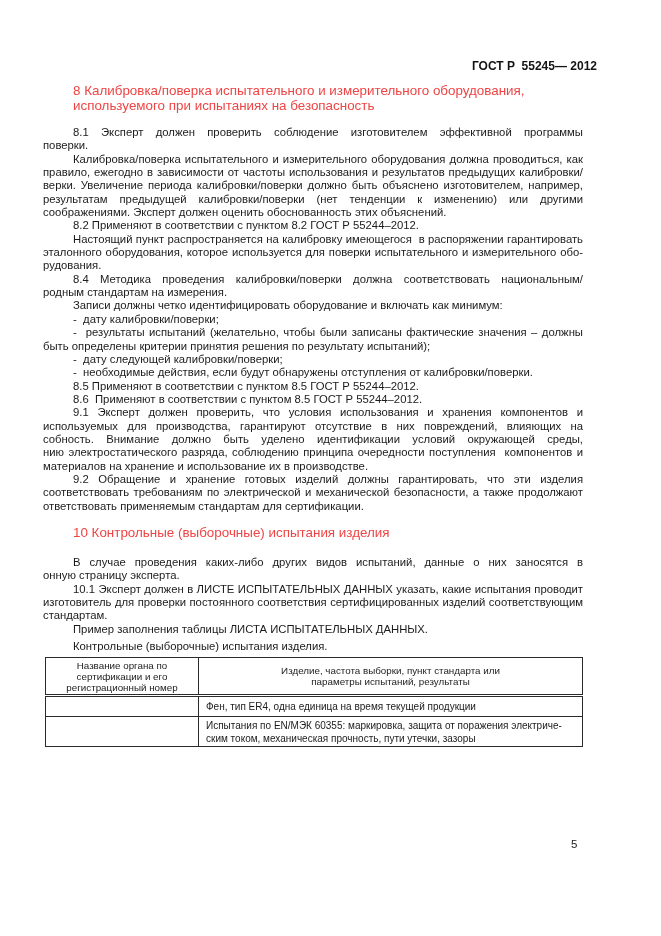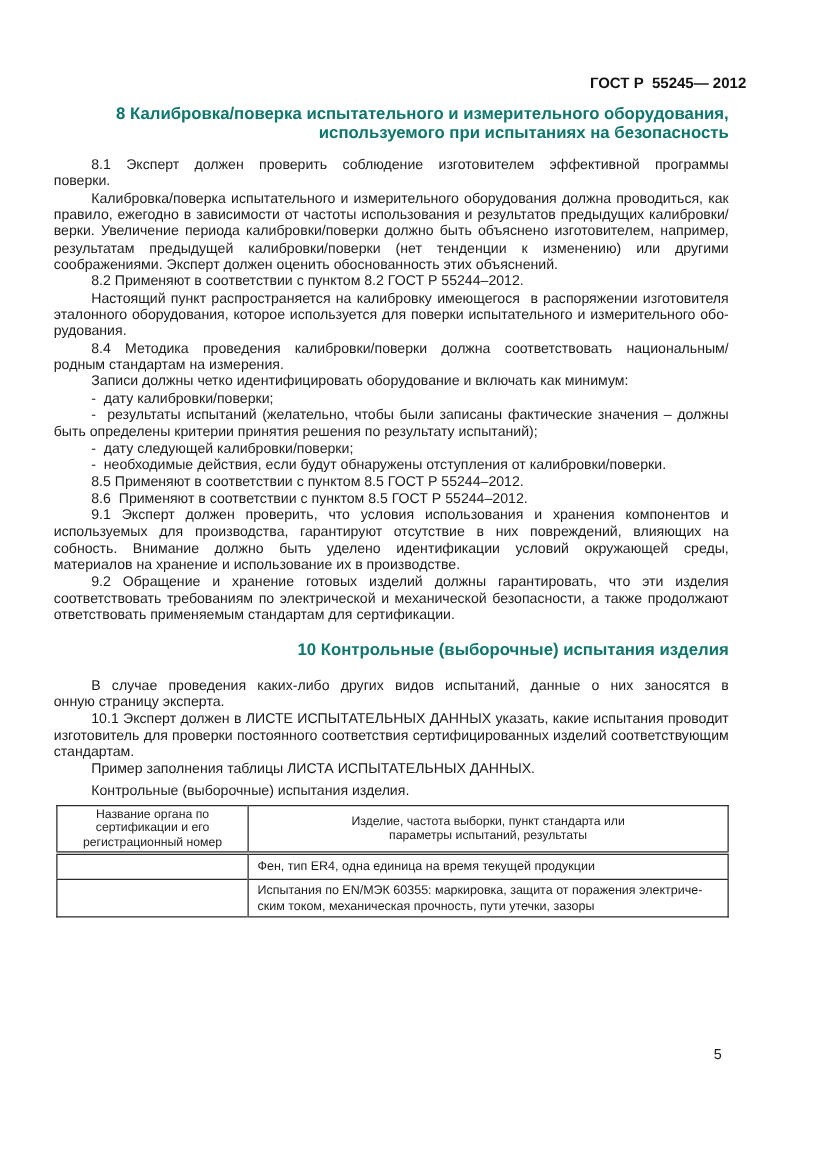--- a/index.html
+++ b/index.html
@@ -23,26 +23,25 @@
     padding-left: 14px;
   }
 
   .content {
     position: absolute;
     left: 43px; top: 84px;
     width: 540px;
   }
 
   .heading {
-    font-weight: bold;
+    font-weight: normal;
     font-size: 13.4px;
     line-height: 15px;
     padding-left: 30px;
-    color: #0f766e;
-    text-align: right;
+    color: #ef4444;
   }
   .heading .ln { height: 15px; }
   .h-first { margin: 0 0 12px 0; }
   .h-mid   { margin: 13px 0 15px 0; }
 
   .para { margin: 0; }
   .ln {
     font-size: 11.3px;
     line-height: 13.35px;
     height: 13.35px;
@@ -116,21 +115,21 @@
       <div class="ln jl">верки. Увеличение периода калибровки/поверки должно быть объяснено изготовителем, например, по</div>
       <div class="ln jl">результатам предыдущей калибровки/поверки (нет тенденции к изменению) или другими техническими</div>
       <div class="ln">соображениями. Эксперт должен оценить обоснованность этих объяснений.</div>
     </div>
 
     <div class="para">
       <div class="ln fi">8.2 Применяют в соответствии с пунктом 8.2 ГОСТ Р 55244–2012.</div>
     </div>
 
     <div class="para">
-      <div class="ln fi jl">Настоящий пункт распространяется на калибровку имеющегося  в распоряжении изготовителя</div>
+      <div class="ln fi jl">Настоящий пункт распространяется на калибровку имеющегося  в распоряжении гарантировать</div>
       <div class="ln jl">эталонного оборудования, которое используется для поверки испытательного и измерительного обо-</div>
       <div class="ln">рудования.</div>
     </div>
 
 
     <div class="para">
       <div class="ln fi jl">8.4 Методика проведения калибровки/поверки должна соответствовать национальным/междуна-</div>
       <div class="ln">родным стандартам на измерения.</div>
     </div>
 
@@ -161,20 +160,21 @@
 
     <div class="para">
       <div class="ln fi">8.6  Применяют в соответствии с пунктом 8.5 ГОСТ Р 55244–2012.</div>
     </div>
 
 
     <div class="para">
       <div class="ln fi jl">9.1 Эксперт должен проверить, что условия использования и хранения компонентов и материалов,</div>
       <div class="ln jl">используемых для производства, гарантируют отсутствие в них повреждений, влияющих на работоспо-</div>
       <div class="ln jl">собность. Внимание должно быть уделено идентификации условий окружающей среды, предотвраще-</div>
+      <div class="ln jl">нию электростатического разряда, соблюдению принципа очередности поступления  компонентов и</div>
       <div class="ln">материалов на хранение и использование их в производстве.</div>
     </div>
 
     <div class="para">
       <div class="ln fi jl">9.2 Обращение и хранение готовых изделий должны гарантировать, что эти изделия продолжают</div>
       <div class="ln jl">соответствовать требованиям по электрической и механической безопасности, а также продолжают со-</div>
       <div class="ln">ответствовать применяемым стандартам для сертификации.</div>
     </div>
 
     <div class="heading h-mid">

